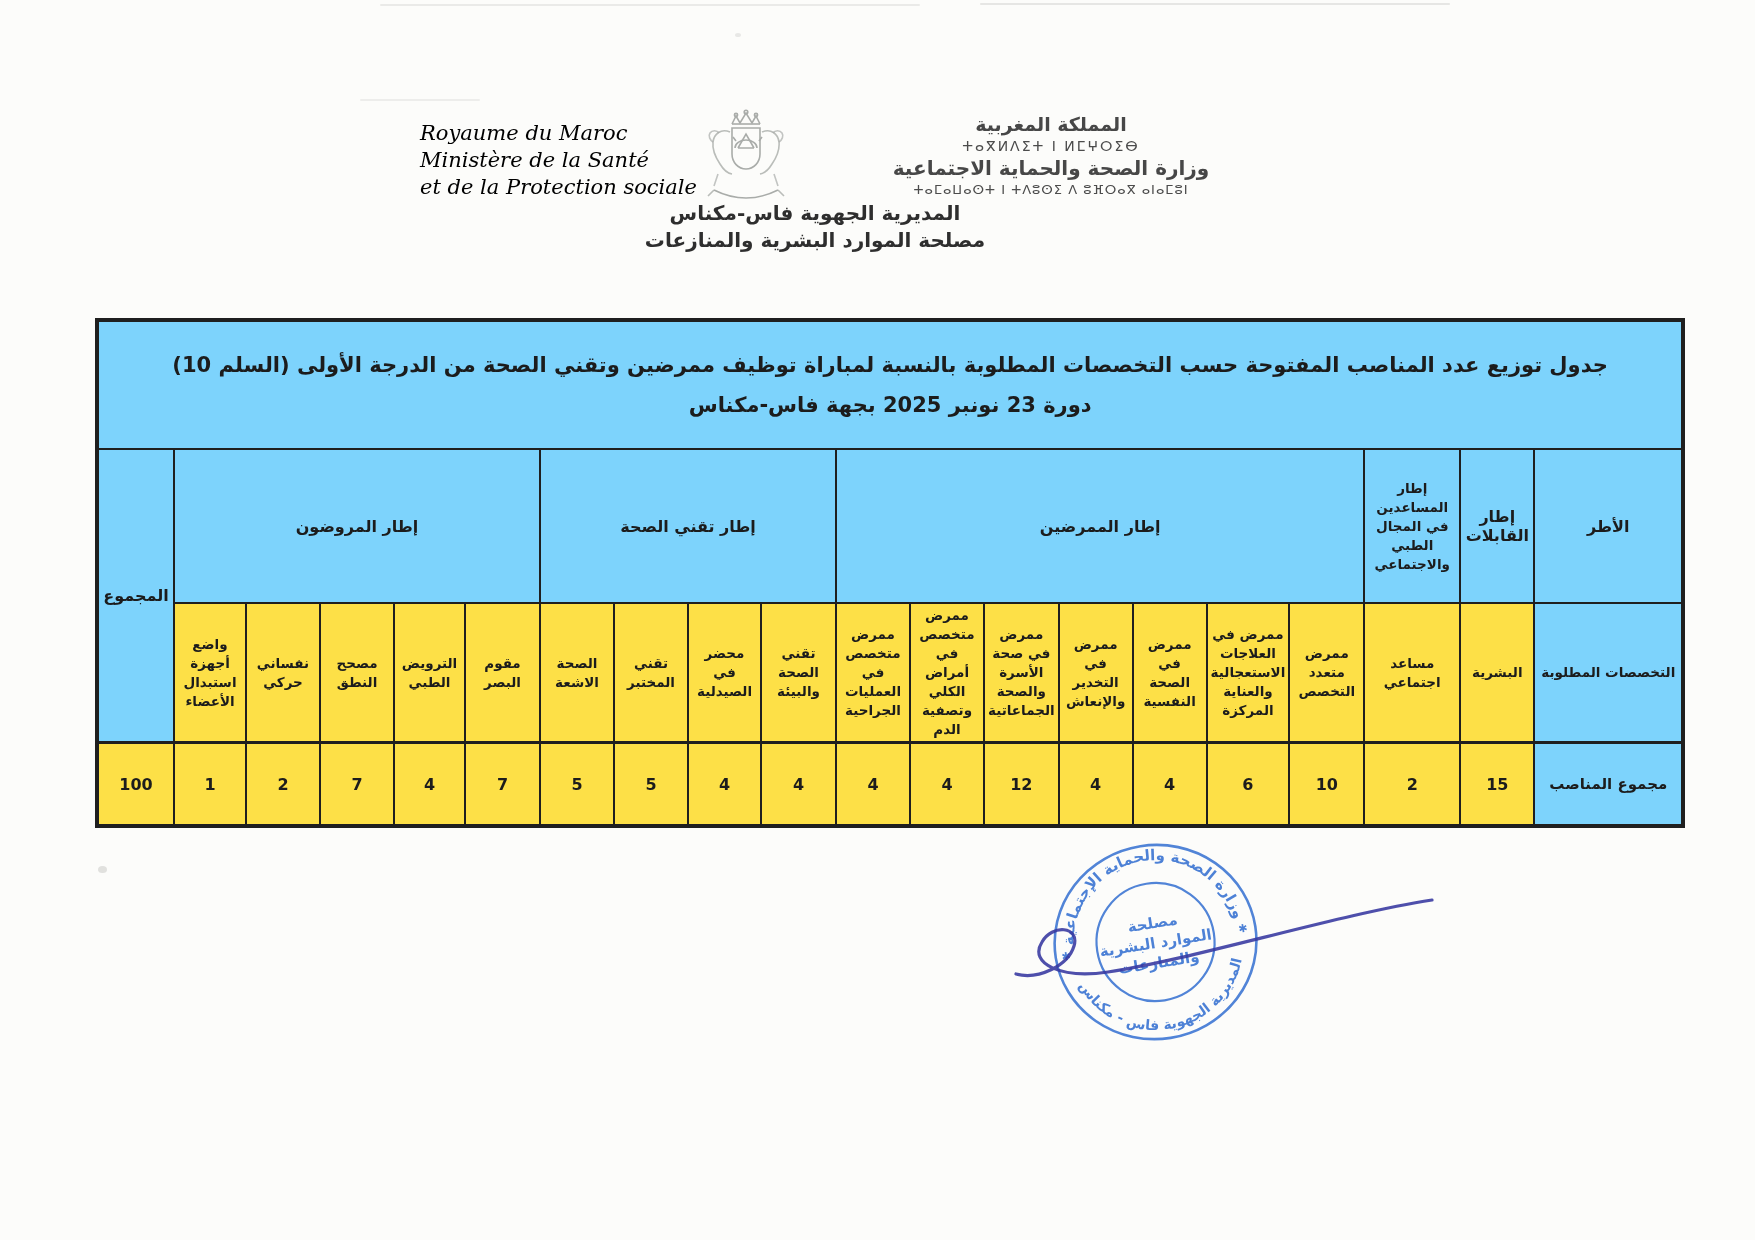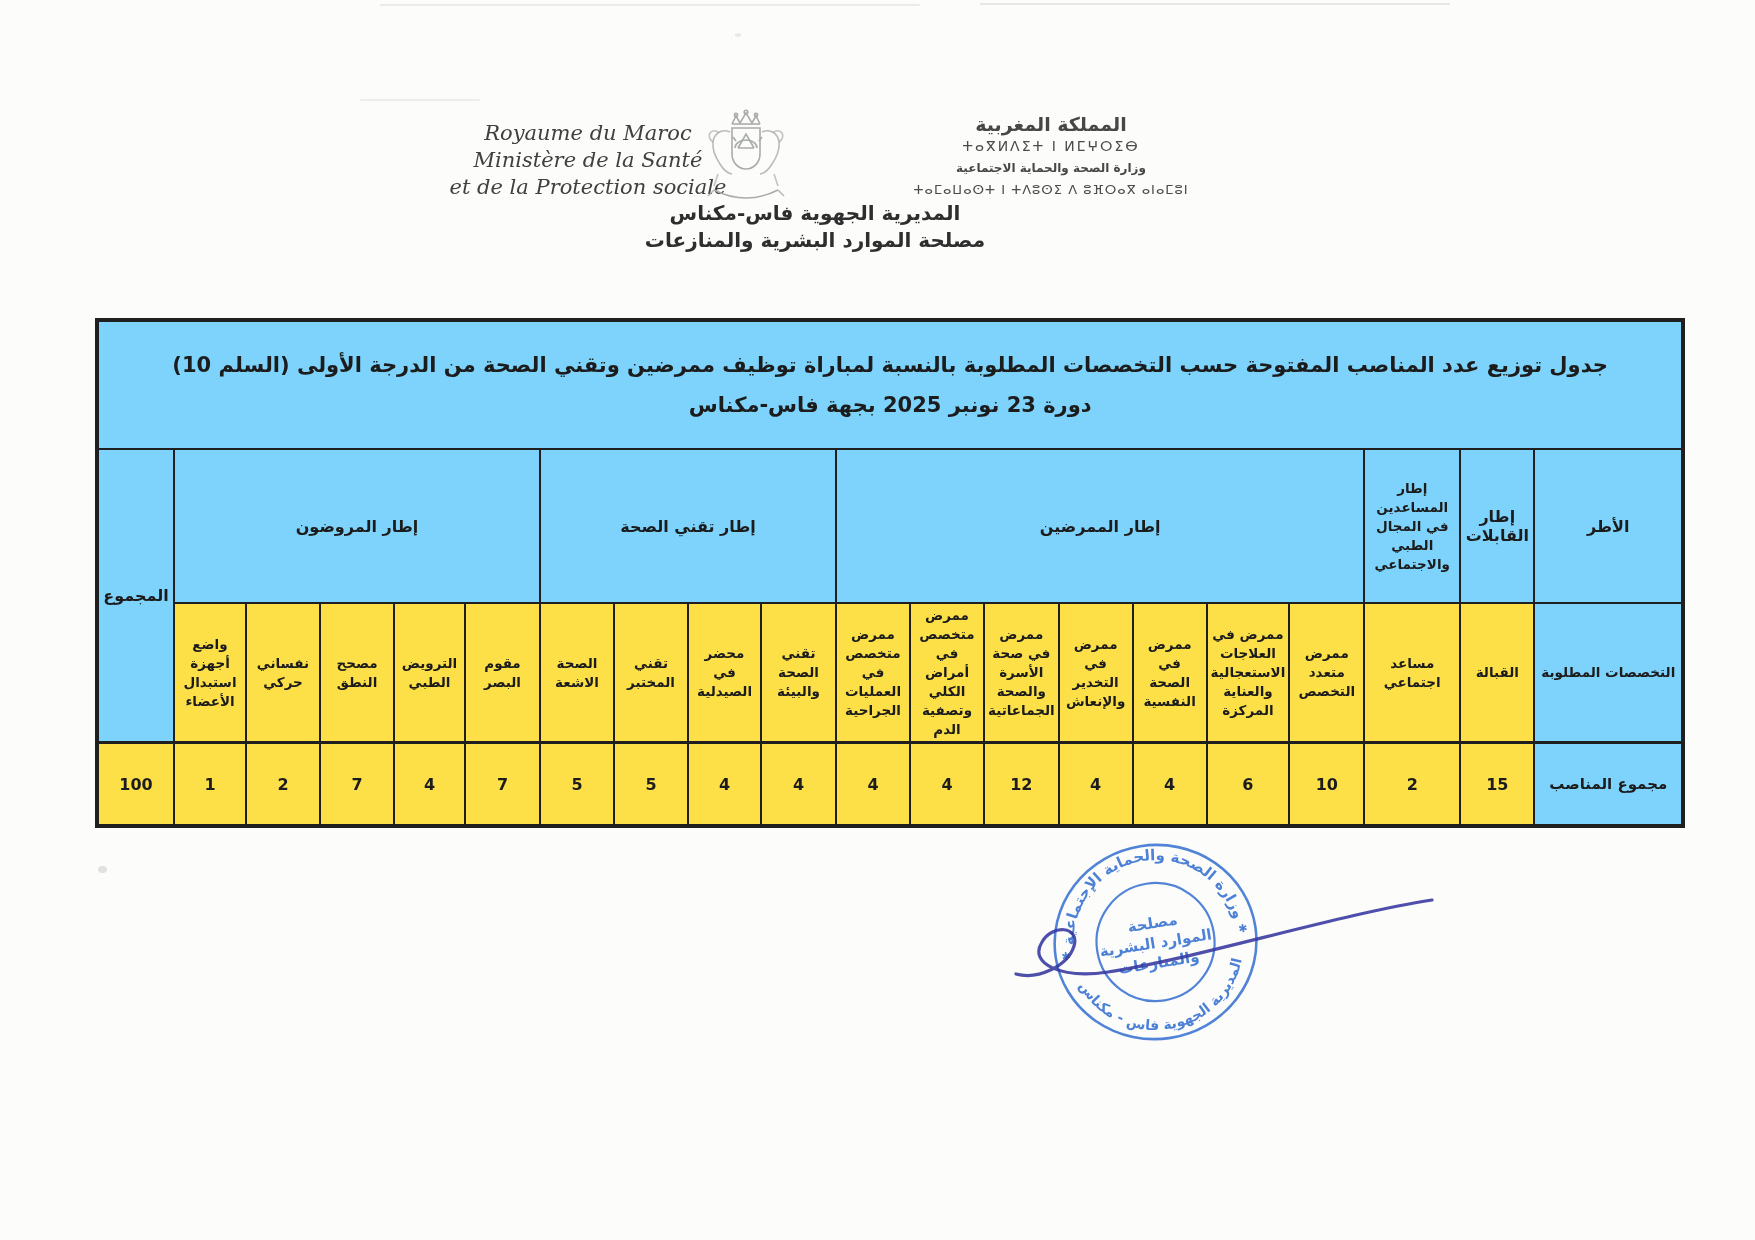--- a/index.html
+++ b/index.html
@@ -15,32 +15,32 @@
   .artifact{position:absolute;background:#9a9a98;opacity:.35;border-radius:2px;}
   .a1{left:380px;top:4px;width:540px;height:2px;opacity:.18;}
   .a2{left:980px;top:3px;width:470px;height:2px;opacity:.22;}
   .a3{left:360px;top:99px;width:120px;height:2px;opacity:.15;}
   .a4{left:98px;top:866px;width:9px;height:7px;border-radius:50%;opacity:.28;}
   .a5{left:735px;top:33px;width:6px;height:4px;border-radius:50%;opacity:.2;}
 
   
   .lh-french{
     position:absolute;left:420px;top:120px;width:336px;
-    text-align:center;
+    text-align:left;
     font-family:"DejaVu Serif",serif;font-style:italic;
-    font-size:21px;line-height:27px;color:#404040;
+    font-size:21px;line-height:27px;color:#000000;
   }
   .emblem{position:absolute;left:698px;top:108px;}
   .lh-arabic{
     position:absolute;left:856px;top:112px;width:390px;
     text-align:center;direction:rtl;color:#474747;
   }
   .lh-arabic .l-ar1{font-size:19px;font-weight:bold;line-height:24px;}
   .lh-arabic .l-tf1{font-size:14px;letter-spacing:2px;line-height:21px;color:#4c4c4c;}
-  .lh-arabic .l-ar2{font-size:12px;font-weight:bold;line-height:23px;}
+  .lh-arabic .l-ar2{font-size:20px;font-weight:bold;line-height:23px;}
   .lh-arabic .l-tf2{font-size:13px;letter-spacing:1px;line-height:20px;color:#4c4c4c;}
   .lh-dir{
     position:absolute;left:590px;top:200px;width:450px;
     text-align:center;direction:rtl;color:#2e2e2e;
     font-size:20px;font-weight:bold;line-height:27px;
   }
 
   
   .jobs-table{
     position:absolute;left:95px;top:318px;
@@ -162,21 +162,21 @@
       <td class="shade">إطار القابلات</td>
       <td class="shade" style="font-size:13.5px;line-height:19px;">إطار المساعدين في المجال الطبي والاجتماعي</td>
       <td class="shade" colspan="7">إطار الممرضين</td>
       <td class="shade" colspan="4">إطار تقني الصحة</td>
       <td class="shade" colspan="5">إطار المروضون</td>
       <td class="shade total-head" rowspan="2">المجموع</td>
     </tr>
 
     <tr class="row-specs">
       <td class="shade corner-label">التخصصات المطلوبة</td>
-      <td>القبالة</td>
+      <td>البشرية</td>
       <td>مساعد اجتماعي</td>
       <td>ممرض متعدد التخصص</td>
       <td>ممرض في العلاجات الاستعجالية والعناية المركزة</td>
       <td>ممرض في الصحة النفسية</td>
       <td>ممرض في التخدير والإنعاش</td>
       <td>ممرض في صحة الأسرة والصحة الجماعاتية</td>
       <td>ممرض متخصص في أمراض الكلي وتصفية الدم</td>
       <td>ممرض متخصص في العمليات الجراحية</td>
       <td>تقني الصحة والبيئة</td>
       <td>محضر في الصيدلية</td>

